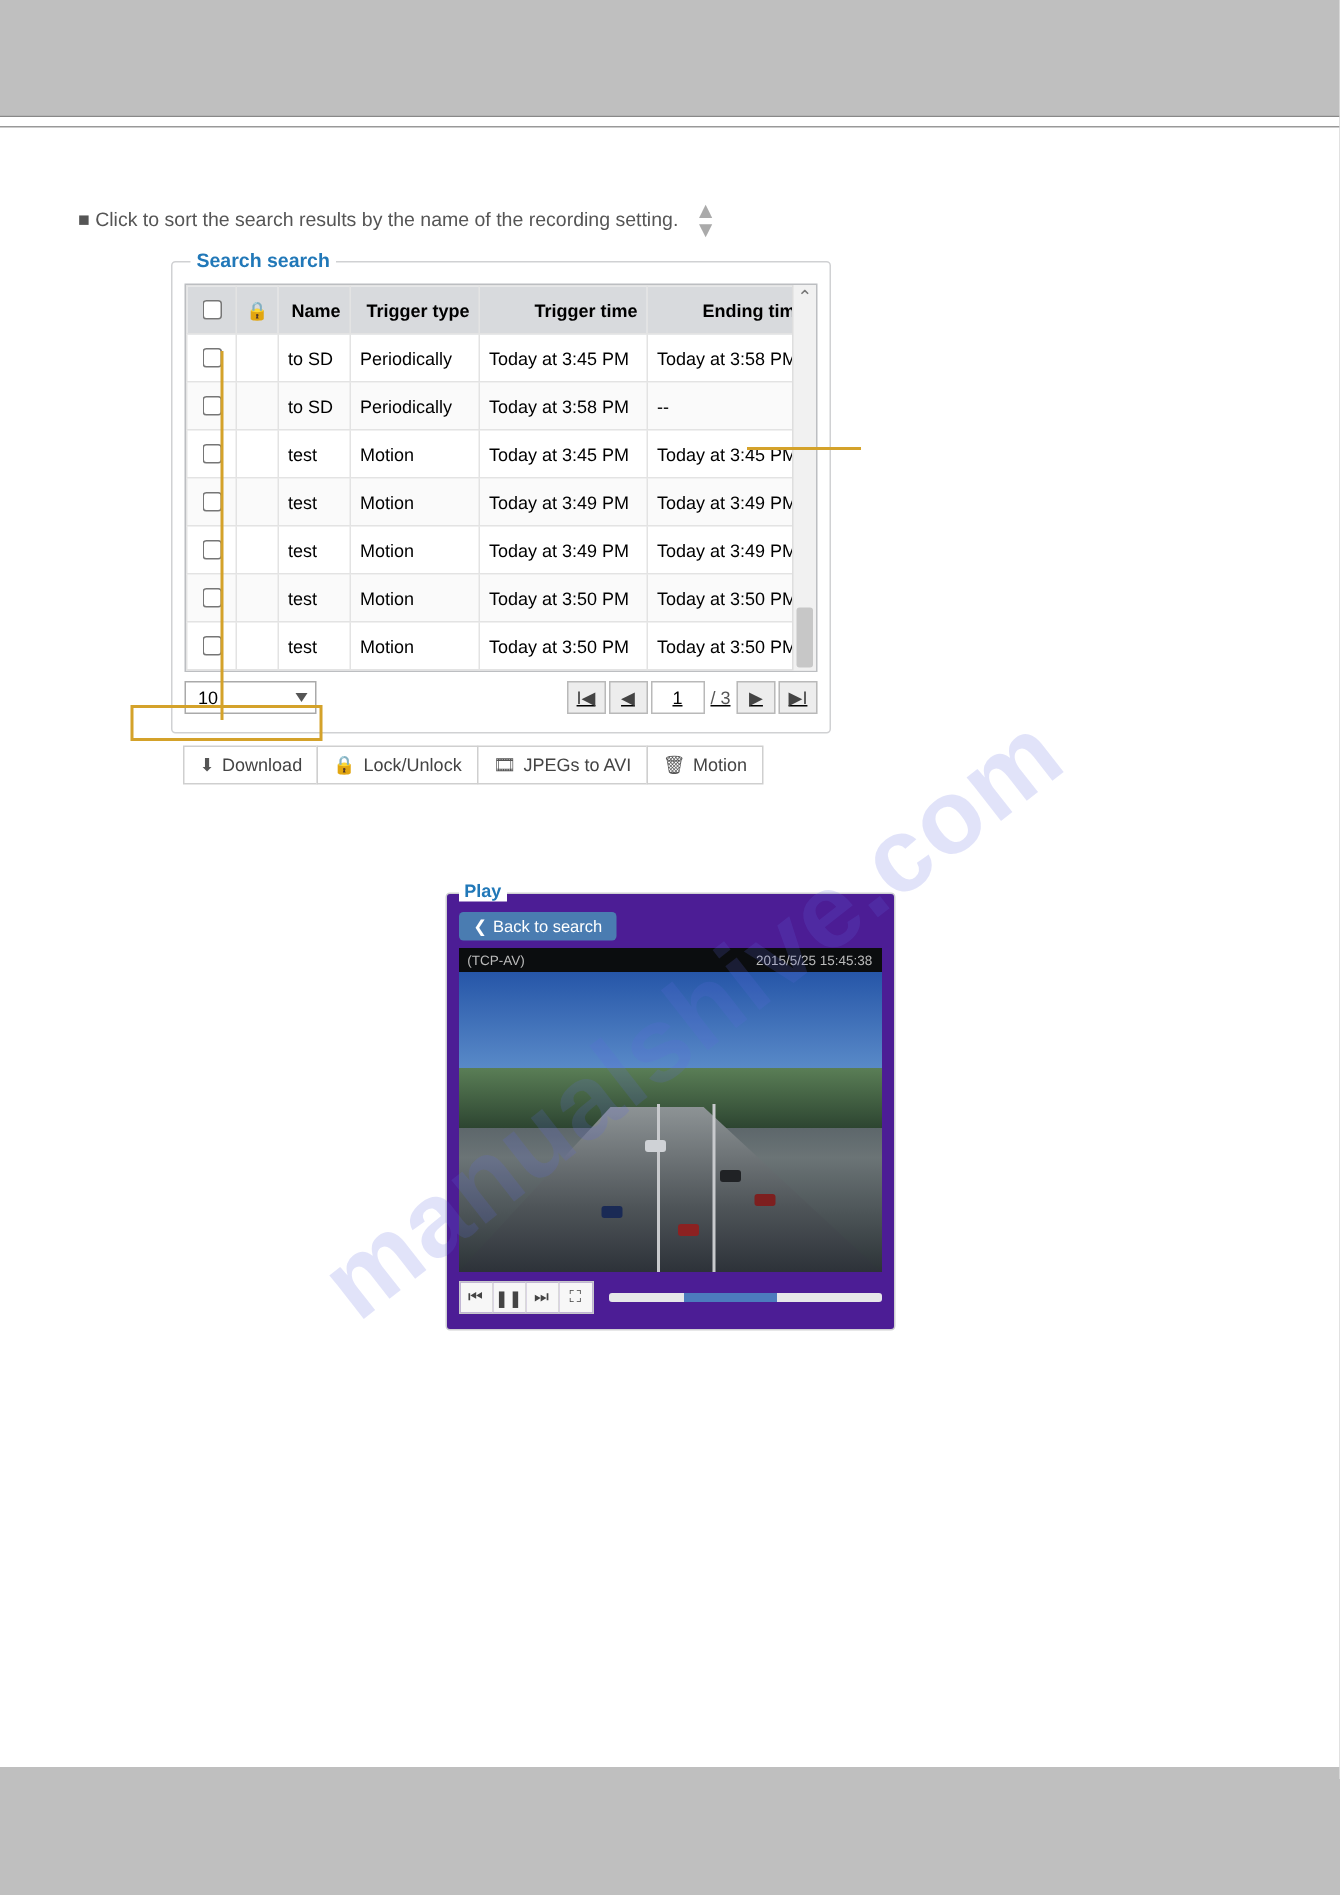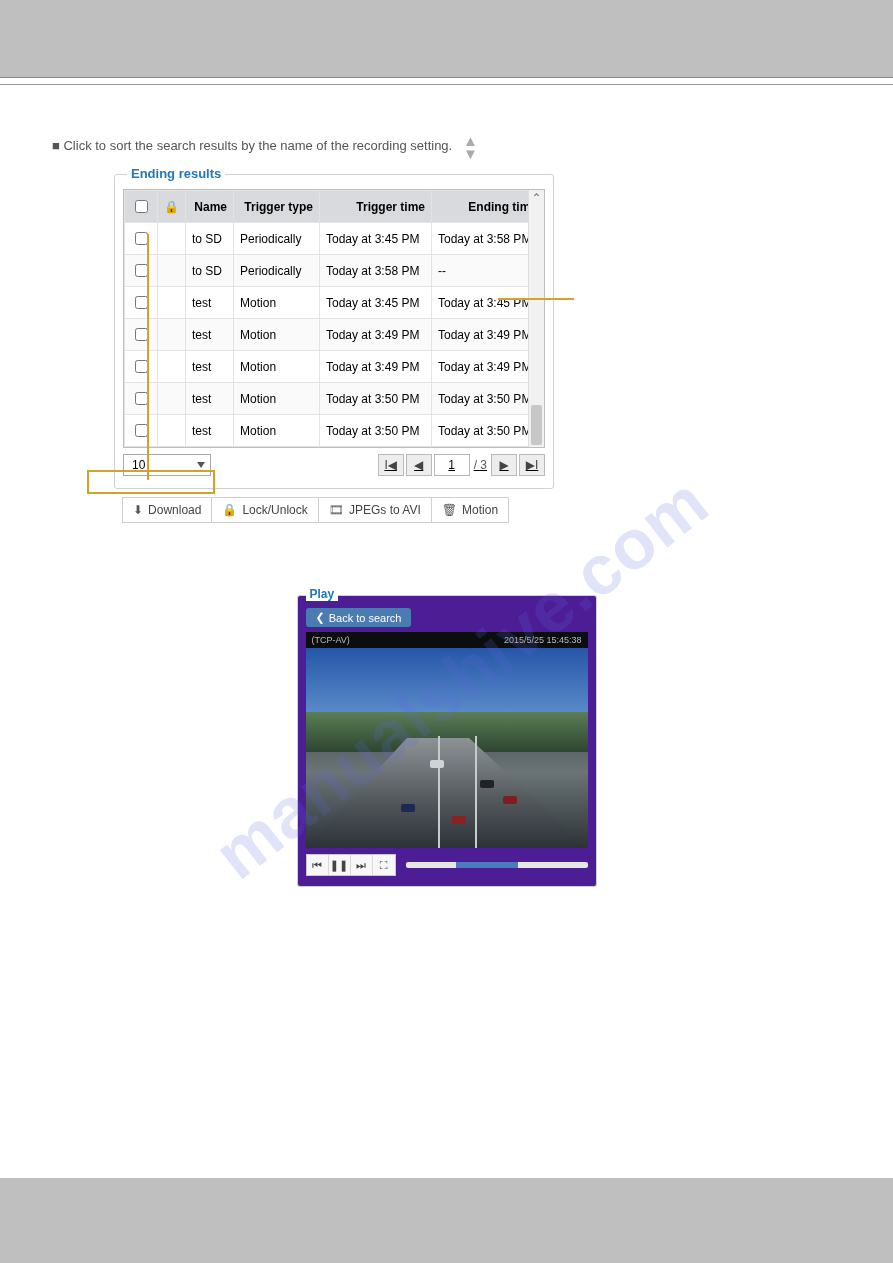--- a/index.html
+++ b/index.html
@@ -218,21 +218,21 @@
 
     <p class="body-text">
       <span>■ Click to sort the search results by the name of the recording setting.</span>
       &nbsp;
       <span class="sort-glyph">
         <span>▲</span><span>▼</span>
       </span>
     </p>
 
     <div class="panel">
-      <span class="legend">Ending results</span>
+      <span class="legend">Search search</span>
 
       <div class="table-wrap">
         <table>
           <thead>
             <tr>
               <th class="chk"><input type="checkbox" class="row-cb" style=""></th>
               <th class="lock">🔒</th>
               <th>Name</th>
               <th>Trigger type</th>
               <th>Trigger time</th>

